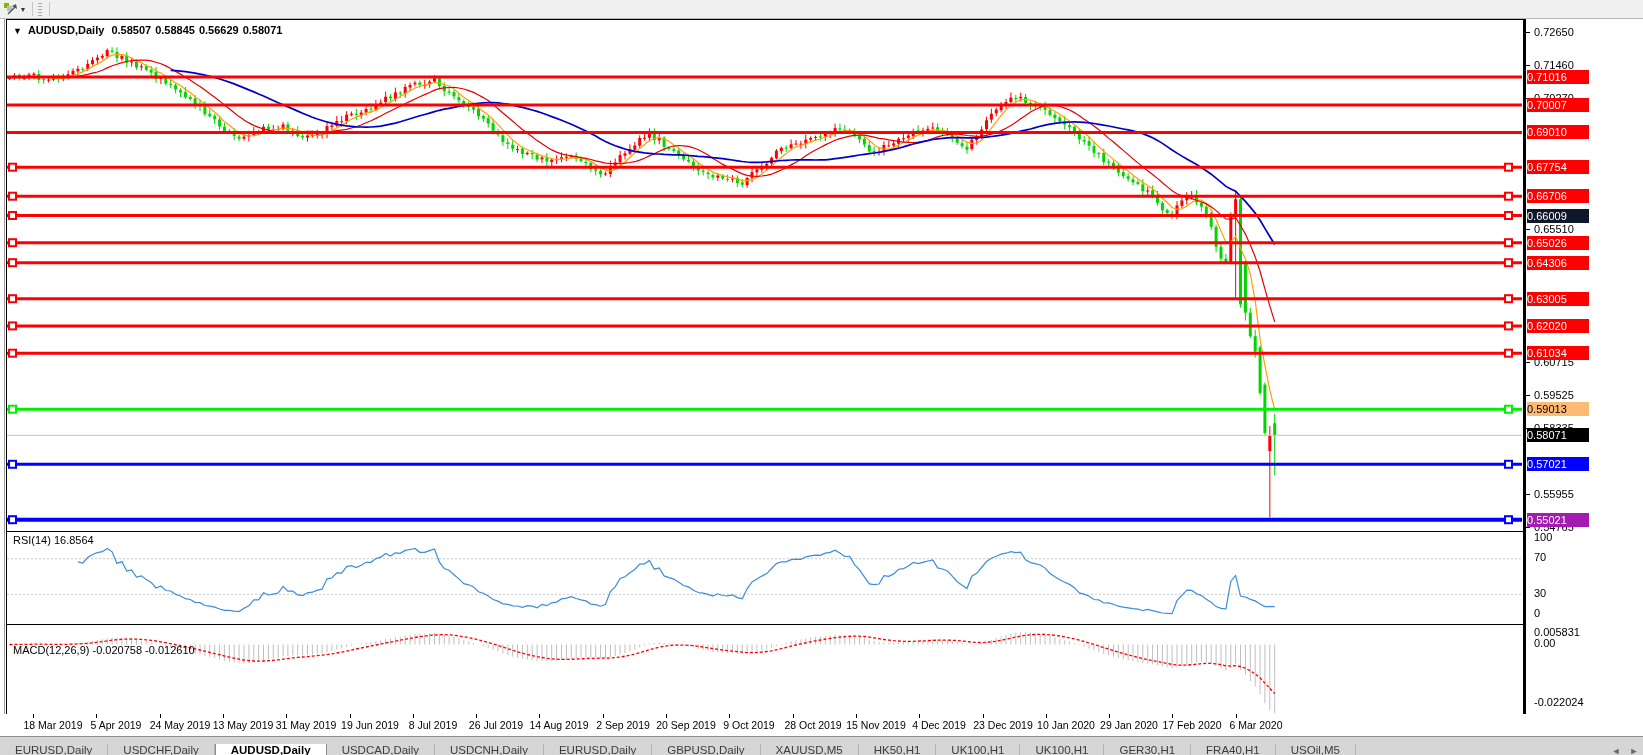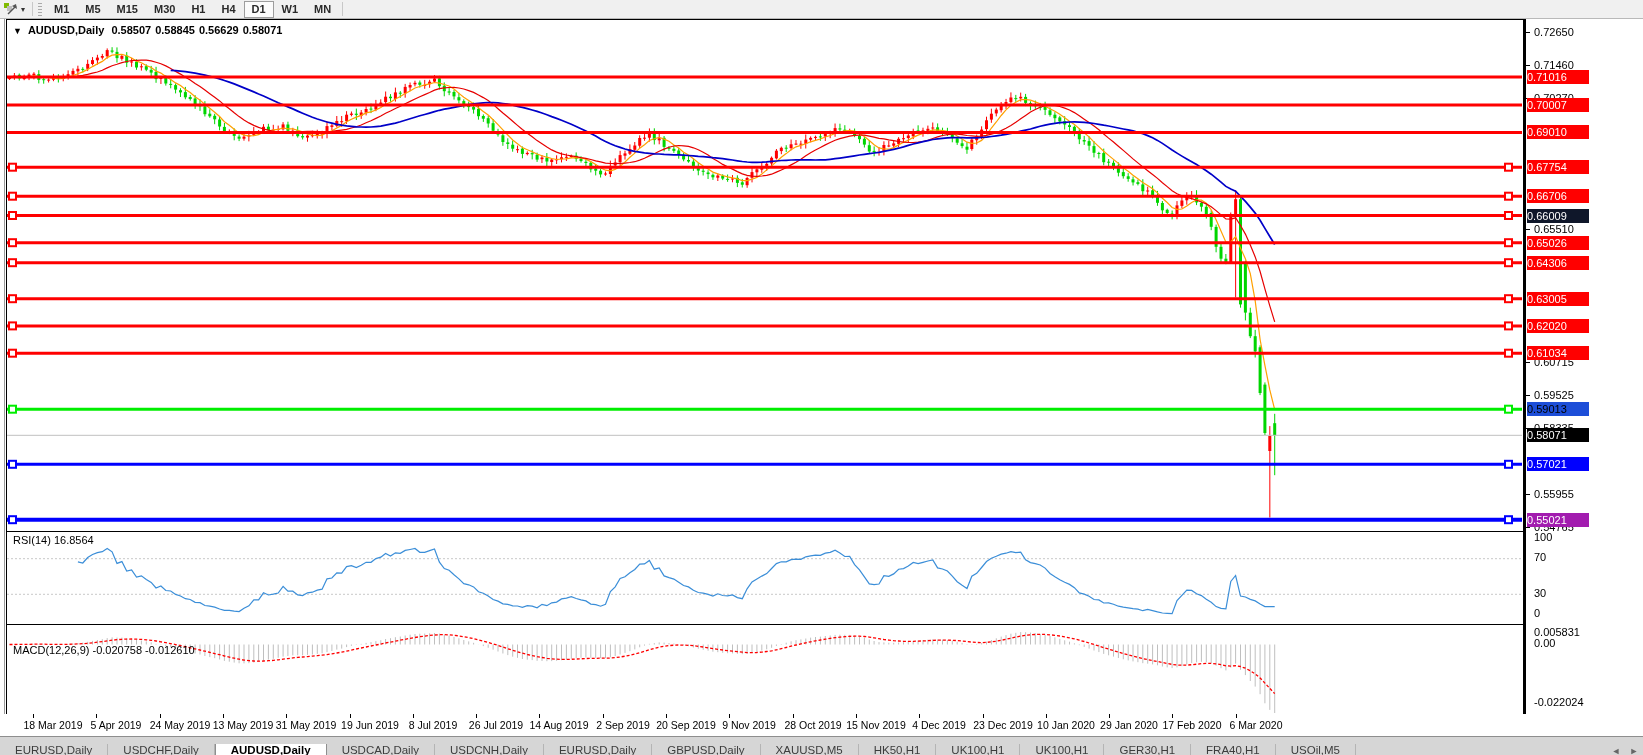--- a/index.html
+++ b/index.html
@@ -58,31 +58,20 @@
       <svg width="15" height="14">
         <rect x="1" y="1" width="5" height="5" fill="#7fba00"></rect>
         <rect x="4" y="4" width="5" height="5" fill="#bdbdbd"></rect>
         <line x1="5" y1="12" x2="13" y2="4" stroke="#555" stroke-width="1.4"></line>
         <polygon points="13,2 14,7 9,4" fill="#555"></polygon>
       </svg>
       <span class="caret">▾</span>
     </div>
     <div class="tb-sep"></div>
     <div class="grip"></div>
-    <div id="tf-buttons" style="display: flex;">
-        <div class="tf-btn">M1</div>
-        <div class="tf-btn">M5</div>
-        <div class="tf-btn">M15</div>
-        <div class="tf-btn">M30</div>
-        <div class="tf-btn">H1</div>
-        <div class="tf-btn">H4</div>
-        <div class="tf-btn active">D1</div>
-        <div class="tf-btn">W1</div>
-        <div class="tf-btn">MN</div>
-      </div>
     <div class="tb-sep"></div>
   </div>
 
   <div id="win-left-edge"></div>
   <div id="win-right-edge"></div>
 
   <div id="main-panel" class="panel">
     <svg id="main-svg" width="1515" height="509">
         <line x1="2.5" y1="56.4" x2="2.5" y2="59.9" stroke="#ff0000" stroke-width="1"></line>
         <rect x="1.0" y="58.1" width="3" height="1.0" fill="#ff0000"></rect>
@@ -957,21 +946,21 @@
       <div class="ax-box" style="top:79px;background:#ff0000;color:#ffffff">0.70007</div>
       <div class="ax-box" style="top:106px;background:#ff0000;color:#ffffff">0.69010</div>
       <div class="ax-box" style="top:141px;background:#ff0000;color:#ffffff">0.67754</div>
       <div class="ax-box" style="top:170px;background:#ff0000;color:#ffffff">0.66706</div>
       <div class="ax-box" style="top:190px;background:#0f172a;color:#ffffff">0.66009</div>
       <div class="ax-box" style="top:217px;background:#ff0000;color:#ffffff">0.65026</div>
       <div class="ax-box" style="top:237px;background:#ff0000;color:#ffffff">0.64306</div>
       <div class="ax-box" style="top:273px;background:#ff0000;color:#ffffff">0.63005</div>
       <div class="ax-box" style="top:300px;background:#ff0000;color:#ffffff">0.62020</div>
       <div class="ax-box" style="top:327px;background:#ff0000;color:#ffffff">0.61034</div>
-      <div class="ax-box" style="top:383px;background:#1d4ed8;color:#000000">0.59013</div>
+      <div class="ax-box" style="top:383px;background:#fdba74;color:#000000">0.59013</div>
       <div class="ax-box" style="top:438px;background:#0000ff;color:#ffffff">0.57021</div>
       <div class="ax-box" style="top:494px;background:#a21caf;color:#ffffff">0.55021</div>
       <div class="ax-box" style="top:409px;background:#000000;color:#ffffff">0.58071</div>
     </div>
 
   <div id="date-axis">
       <div class="date-tick" style="left:33px"></div>
       <div class="date-label" style="left:33px;transform:translateX(-50%)">18 Mar 2019</div>
       <div class="date-tick" style="left:96px"></div>
       <div class="date-label" style="left:96px;transform:translateX(-50%)">5 Apr 2019</div>
@@ -987,21 +976,21 @@
       <div class="date-label" style="left:413px;transform:translateX(-50%)">8 Jul 2019</div>
       <div class="date-tick" style="left:476px"></div>
       <div class="date-label" style="left:476px;transform:translateX(-50%)">26 Jul 2019</div>
       <div class="date-tick" style="left:539px"></div>
       <div class="date-label" style="left:539px;transform:translateX(-50%)">14 Aug 2019</div>
       <div class="date-tick" style="left:603px"></div>
       <div class="date-label" style="left:603px;transform:translateX(-50%)">2 Sep 2019</div>
       <div class="date-tick" style="left:666px"></div>
       <div class="date-label" style="left:666px;transform:translateX(-50%)">20 Sep 2019</div>
       <div class="date-tick" style="left:729px"></div>
-      <div class="date-label" style="left:729px;transform:translateX(-50%)">9 Nov 2019</div>
+      <div class="date-label" style="left:729px;transform:translateX(-50%)">9 Oct 2019</div>
       <div class="date-tick" style="left:793px"></div>
       <div class="date-label" style="left:793px;transform:translateX(-50%)">28 Oct 2019</div>
       <div class="date-tick" style="left:856px"></div>
       <div class="date-label" style="left:856px;transform:translateX(-50%)">15 Nov 2019</div>
       <div class="date-tick" style="left:919px"></div>
       <div class="date-label" style="left:919px;transform:translateX(-50%)">4 Dec 2019</div>
       <div class="date-tick" style="left:983px"></div>
       <div class="date-label" style="left:983px;transform:translateX(-50%)">23 Dec 2019</div>
       <div class="date-tick" style="left:1046px"></div>
       <div class="date-label" style="left:1046px;transform:translateX(-50%)">10 Jan 2020</div>

